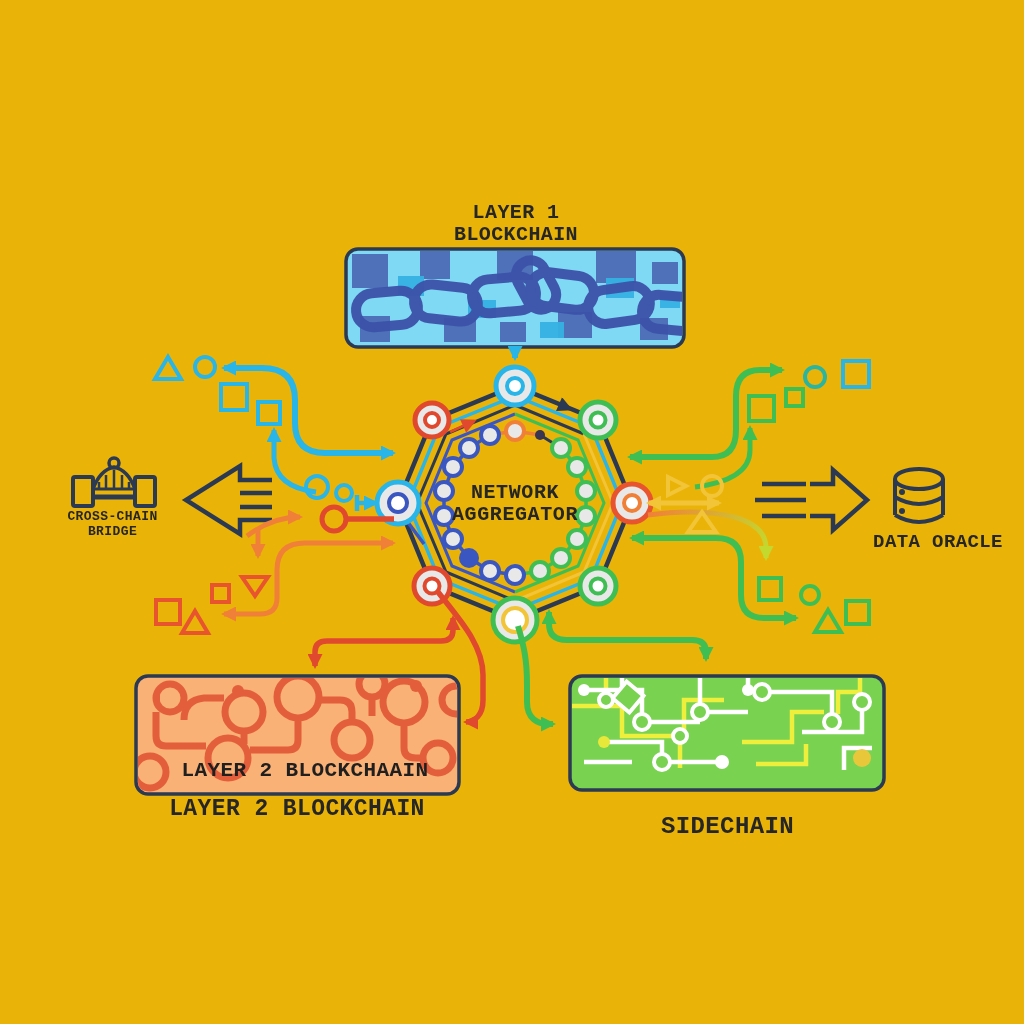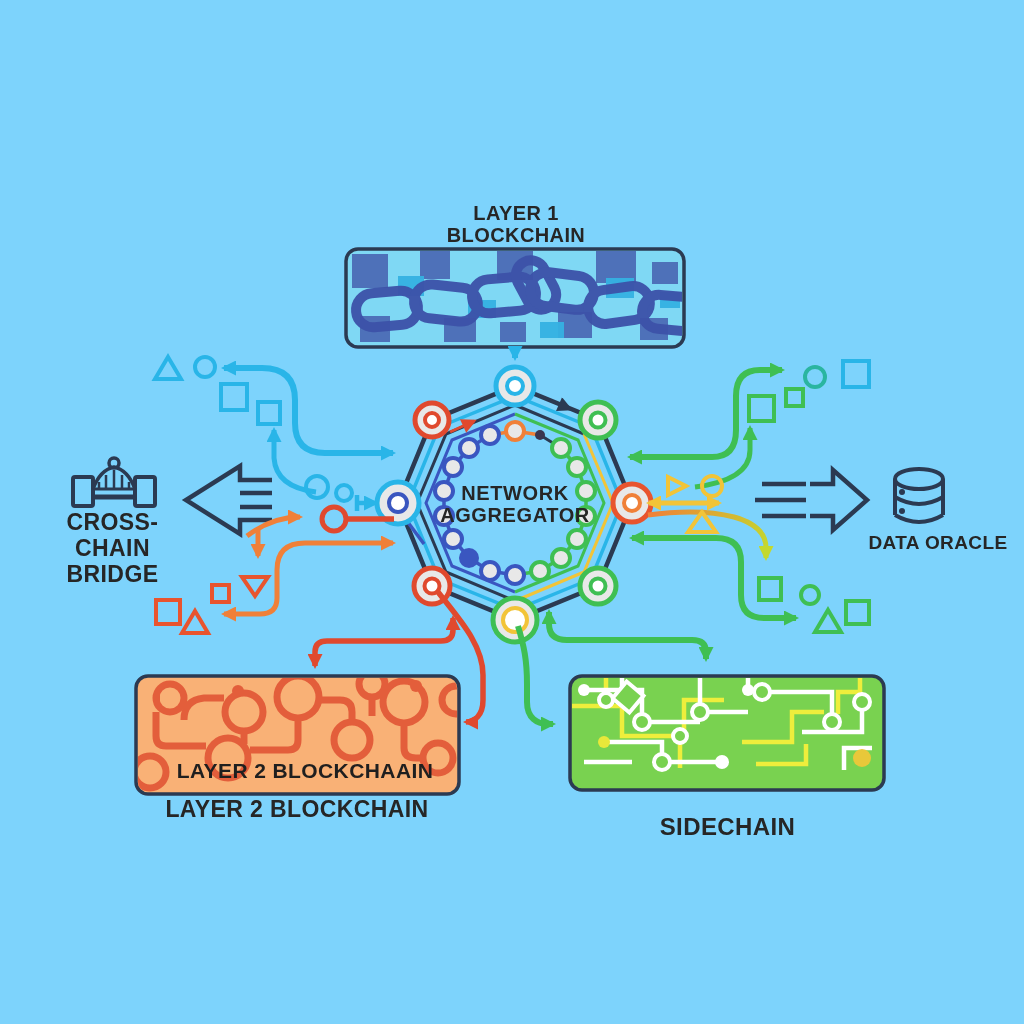--- a/index.html
+++ b/index.html
@@ -1,28 +1,28 @@
 <!DOCTYPE html>
 <html><head>
 <meta charset="utf-8">
 <style>
   html,body{margin:0;padding:0;}
   .canvas{
     position:relative;width:1024px;height:1024px;overflow:hidden;
-    background:#7dd3fc;
-    font-family:Liberation Sans, sans-serif;
+    background:#eab308;
+    font-family:Liberation Mono, monospace;
   }
   .svg-layer{position:absolute;left:0;top:0;}
   .label{
     position:absolute;text-align:center;font-weight:bold;color:#262626;
     letter-spacing:.4px;line-height:1.12;
   }
   .lbl-layer1{left:396px;top:202px;width:240px;font-size:20px;}
   .lbl-agg{left:420px;top:482px;width:190px;font-size:20px;letter-spacing:.6px;}
-  .lbl-bridge{left:35px;top:510px;width:155px;font-size:23px;}
+  .lbl-bridge{left:35px;top:510px;width:155px;font-size:13px;}
   .lbl-oracle{left:859px;top:532px;width:158px;font-size:19px;}
   .lbl-l2-inner{left:160px;top:759px;width:290px;font-size:21px;color:#1f1f1f;}
   .lbl-l2-cap{left:147px;top:797px;width:300px;font-size:23px;}
   .lbl-side-cap{left:590px;top:814px;width:275px;font-size:24px;}
 </style>
 </head>
 <body>
 
 <div class="canvas">
 

